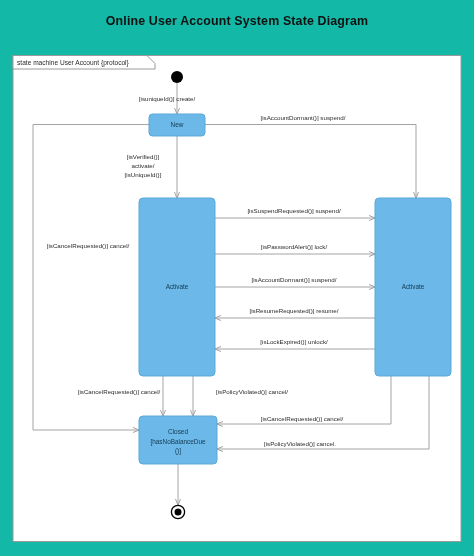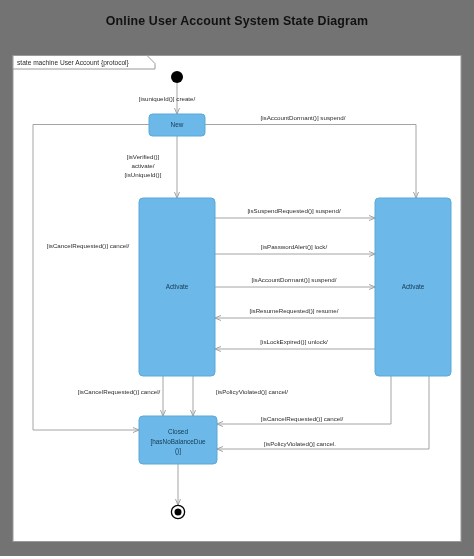--- a/index.html
+++ b/index.html
@@ -11,21 +11,21 @@
     width: 474px;
     height: 559px;
     font-family: "Liberation Sans", sans-serif;
     color: #1a1a1a;
     overflow: hidden;
   }
   #page {
     position: relative;
     width: 474px;
     height: 556px;
-    background: #737373;
+    background: #14b8a6;
   }
   #diagram-title {
     position: absolute;
     left: 0;
     top: 14px;
     width: 474px;
     text-align: center;
     font-size: 12.4px;
     font-weight: bold;
     letter-spacing: 0.15px;

